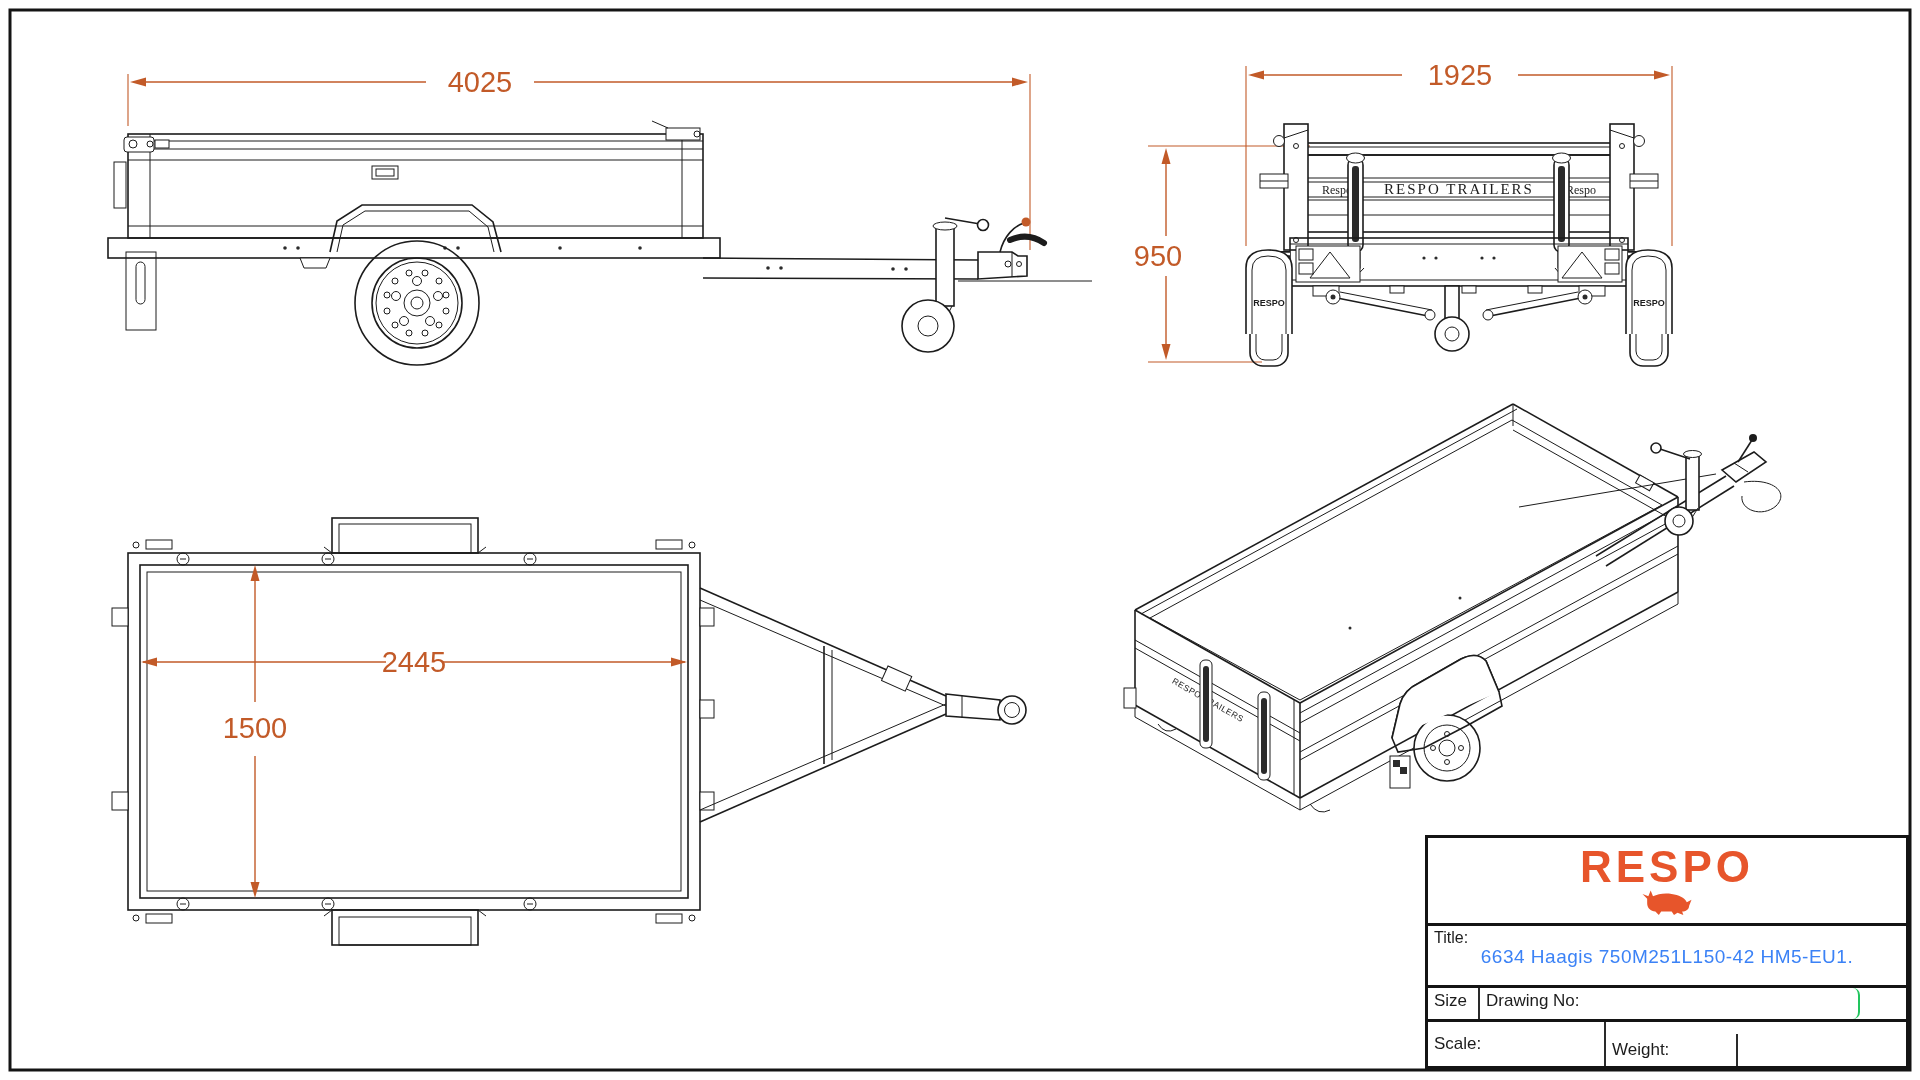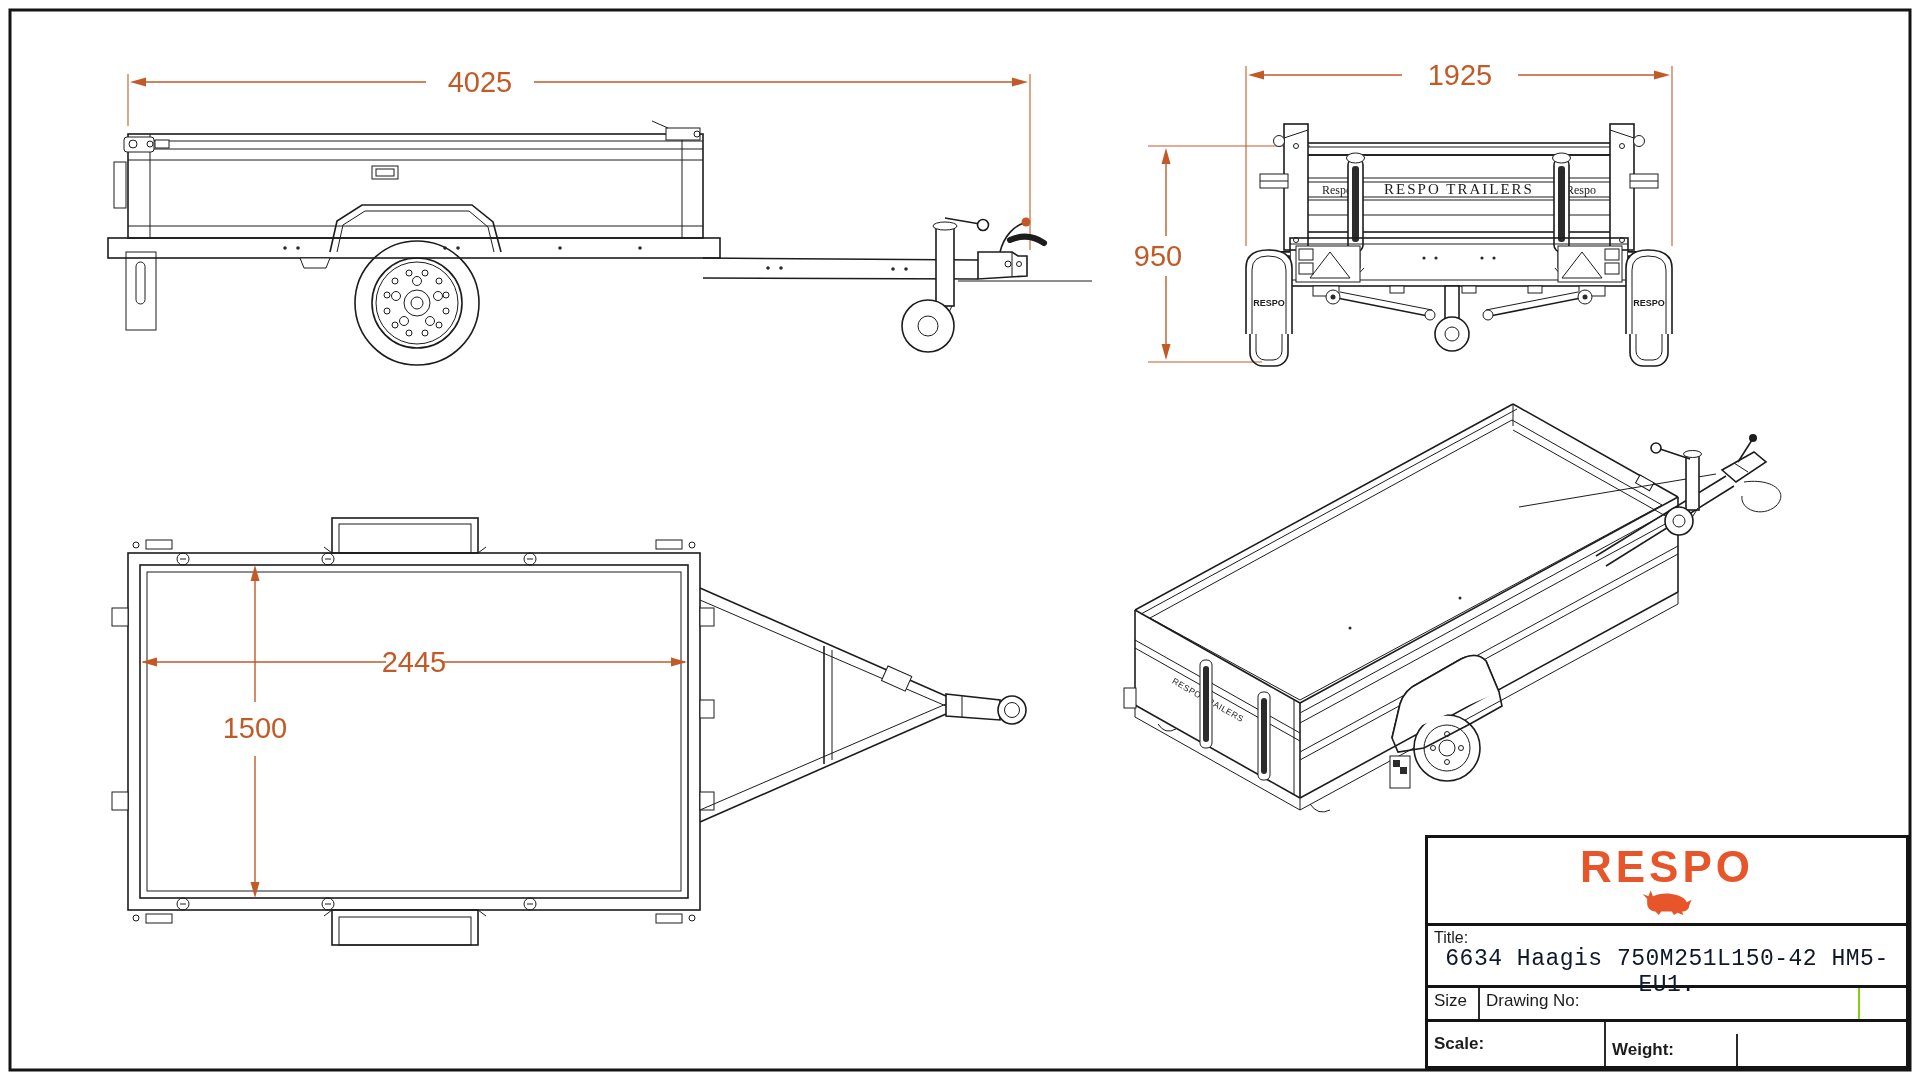--- a/index.html
+++ b/index.html
@@ -22,27 +22,27 @@
   
   .tblock{position:absolute;left:1425px;top:835px;width:484px;height:234px;
           border:3px solid #141414;box-sizing:border-box;background:#fff;
           display:flex;flex-direction:column;}
   .row-logo{height:88px;border-bottom:3px solid #141414;display:flex;flex-direction:column;
             align-items:center;justify-content:center;box-sizing:border-box;}
   .logo-word{font-weight:bold;font-size:44px;letter-spacing:4px;color:#E7552B;line-height:40px;}
   .row-title{height:62px;border-bottom:3px solid #141414;position:relative;box-sizing:border-box;}
   .title-label{position:absolute;left:6px;top:3px;font-size:16px;color:#1c1c1c;}
   .title-value{position:absolute;left:0;right:0;top:20px;text-align:center;
-               font-size:23px;letter-spacing:.5px;color:#0f172a;font-family:Liberation Mono, monospace;}
+               font-size:19px;letter-spacing:.5px;color:#3b82f6;}
   .row-size{height:34px;border-bottom:3px solid #141414;display:flex;box-sizing:border-box;}
   .cell{box-sizing:border-box;font-size:17px;color:#1c1c1c;padding:3px 6px;}
   .c-size{width:52px;border-right:2px solid #2a2a2a;}
-  .c-dno{flex:1;border-right:2px solid #84cc16;}
+  .c-dno{flex:1;border-right:2px solid #22c55e;border-radius:7px;}
   .c-small{width:46px;}
-  .row-scale{flex:1;display:flex;box-sizing:border-box;font-weight:bold;}
+  .row-scale{flex:1;display:flex;box-sizing:border-box;}
   .c-scale{width:178px;border-right:2px solid #2a2a2a;display:flex;align-items:center;}
   .c-weight{width:132px;border-right:2px solid #2a2a2a;display:flex;align-items:center;margin-top:12px;}
   .c-rest{flex:1;}
 </style>
 </head>
 <body>
 
 <div class="page">
 
 <svg class="sheet" width="1920" height="1080" viewBox="0 0 1920 1080">

